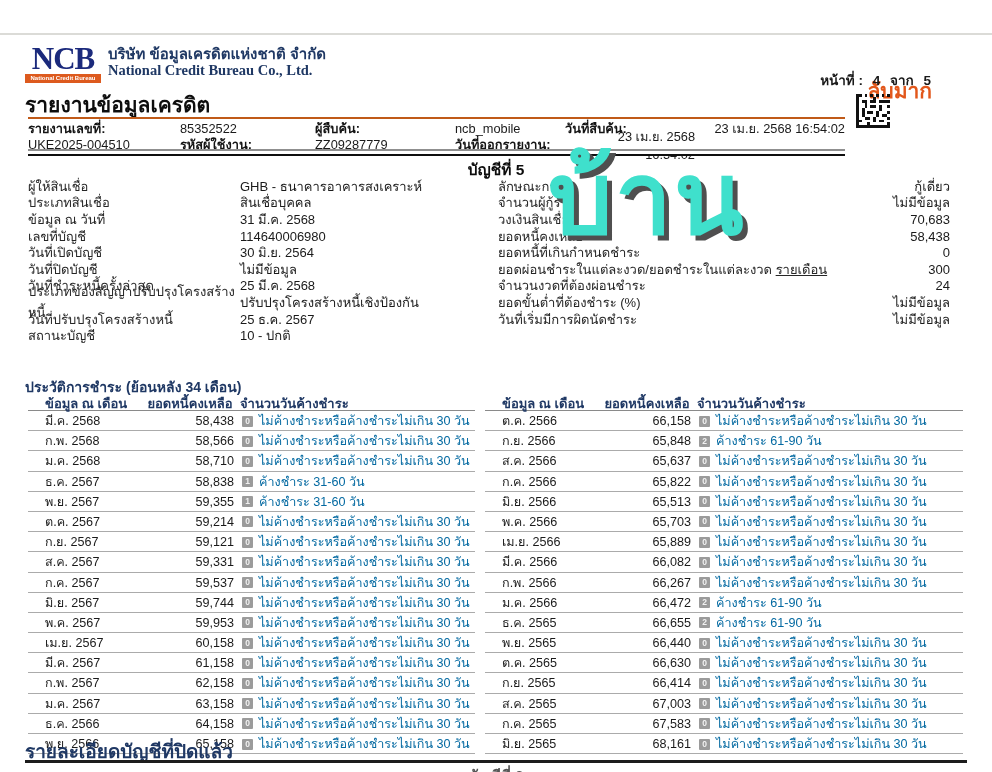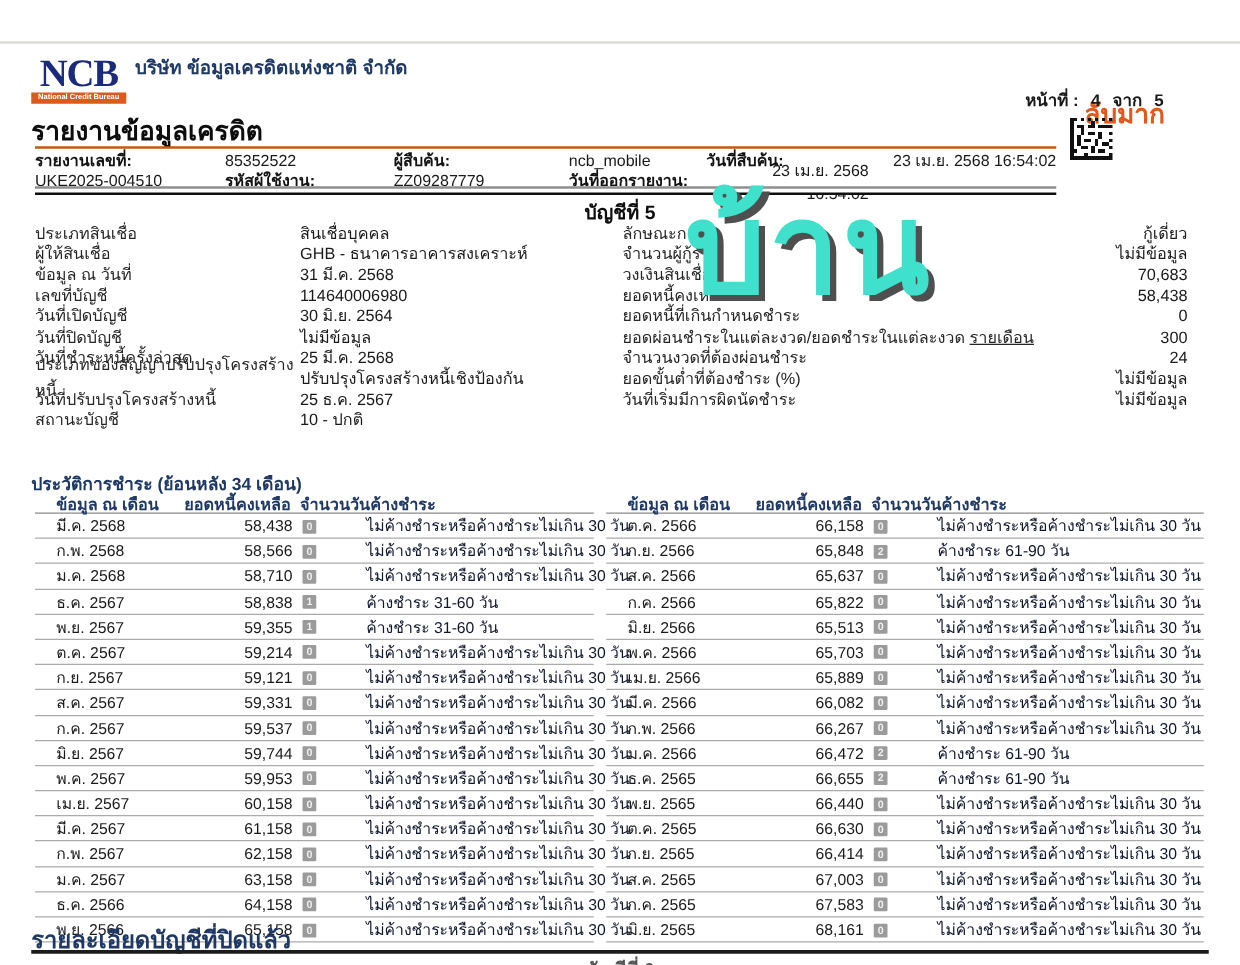--- a/index.html
+++ b/index.html
@@ -69,40 +69,41 @@
   .hheader .c2{text-align:center;white-space:nowrap;}
   .hheader .c3{padding-left:6px;white-space:nowrap;}
   .hrow{display:grid;grid-template-columns:118px 88px 1fr;height:19.2px;
         align-items:center;font-size:12.6px;border-bottom:1px solid #ababab;}
   .hrow .m{padding-left:17px;white-space:nowrap;}
   .hrow .b{text-align:right;white-space:nowrap;}
   .hrow .s{padding-left:8px;display:flex;align-items:center;white-space:nowrap;}
   .badge{flex:0 0 auto;width:11px;height:11px;margin-right:6px;background:#9b9b9b;
          color:#f2f2f2;font-size:8.5px;line-height:11px;text-align:center;
          border-radius:1px;font-weight:bold;}
-  .stext{color:#0f172a;margin-left:34px;}
+  .stext{color:#0369a1;}
 
   
   #closed-title{top:736px;left:25px;font-size:19px;font-weight:bold;color:#1f3864;}
   #closed-rule{top:760px;left:25px;width:942px;height:2.5px;background:#1c1c1c;}
   #next-account-partial{top:764px;left:0;width:992px;text-align:center;font-size:15px;
                         font-weight:bold;color:#555;}
 </style>
 </head>
 <body>
 
 <div id="page">
 
   <div class="abs" id="top-rule"></div>
 
   <div class="abs" id="logo">
     <div id="logo-acronym">NCB</div>
     <div id="logo-band">National Credit Bureau</div>
   </div>
   <div class="abs" id="company-th">บริษัท ข้อมูลเครดิตแห่งชาติ จำกัด</div>
+  <div class="abs" id="company-en">National Credit Bureau Co., Ltd.</div>
 
   <div class="abs" id="confidential">ลับมาก</div>
   <div class="abs" id="page-num">
     <span>หน้าที่ :</span>
     <span>4</span>
     <span>จาก</span>
     <span>5</span>
   </div>
 
   <div class="abs" id="report-title">รายงานข้อมูลเครดิต</div>
@@ -157,26 +158,26 @@
         <rect x="5" y="2" width="1" height="1" fill="#111"></rect>
     </svg>
   </div>
 
   <div class="abs" id="double-rule"></div>
 
   <div class="abs" id="account-title">บัญชีที่ 5</div>
 
   <div class="abs" id="left-details">
       <div class="detail-row">
+        <span class="dlabel">ผู้ให้สินเชื่อ</span>
+        <span class="dvalue">GHB - ธนาคารอาคารสงเคราะห์</span>
+      </div>
+      <div class="detail-row">
         <span class="dlabel">ประเภทสินเชื่อ</span>
         <span class="dvalue">สินเชื่อบุคคล</span>
-      </div>
-      <div class="detail-row">
-        <span class="dlabel">ผู้ให้สินเชื่อ</span>
-        <span class="dvalue">GHB - ธนาคารอาคารสงเคราะห์</span>
       </div>
       <div class="detail-row">
         <span class="dlabel">ข้อมูล ณ วันที่</span>
         <span class="dvalue">31 มี.ค. 2568</span>
       </div>
       <div class="detail-row">
         <span class="dlabel">เลขที่บัญชี</span>
         <span class="dvalue">114640006980</span>
       </div>
       <div class="detail-row">

